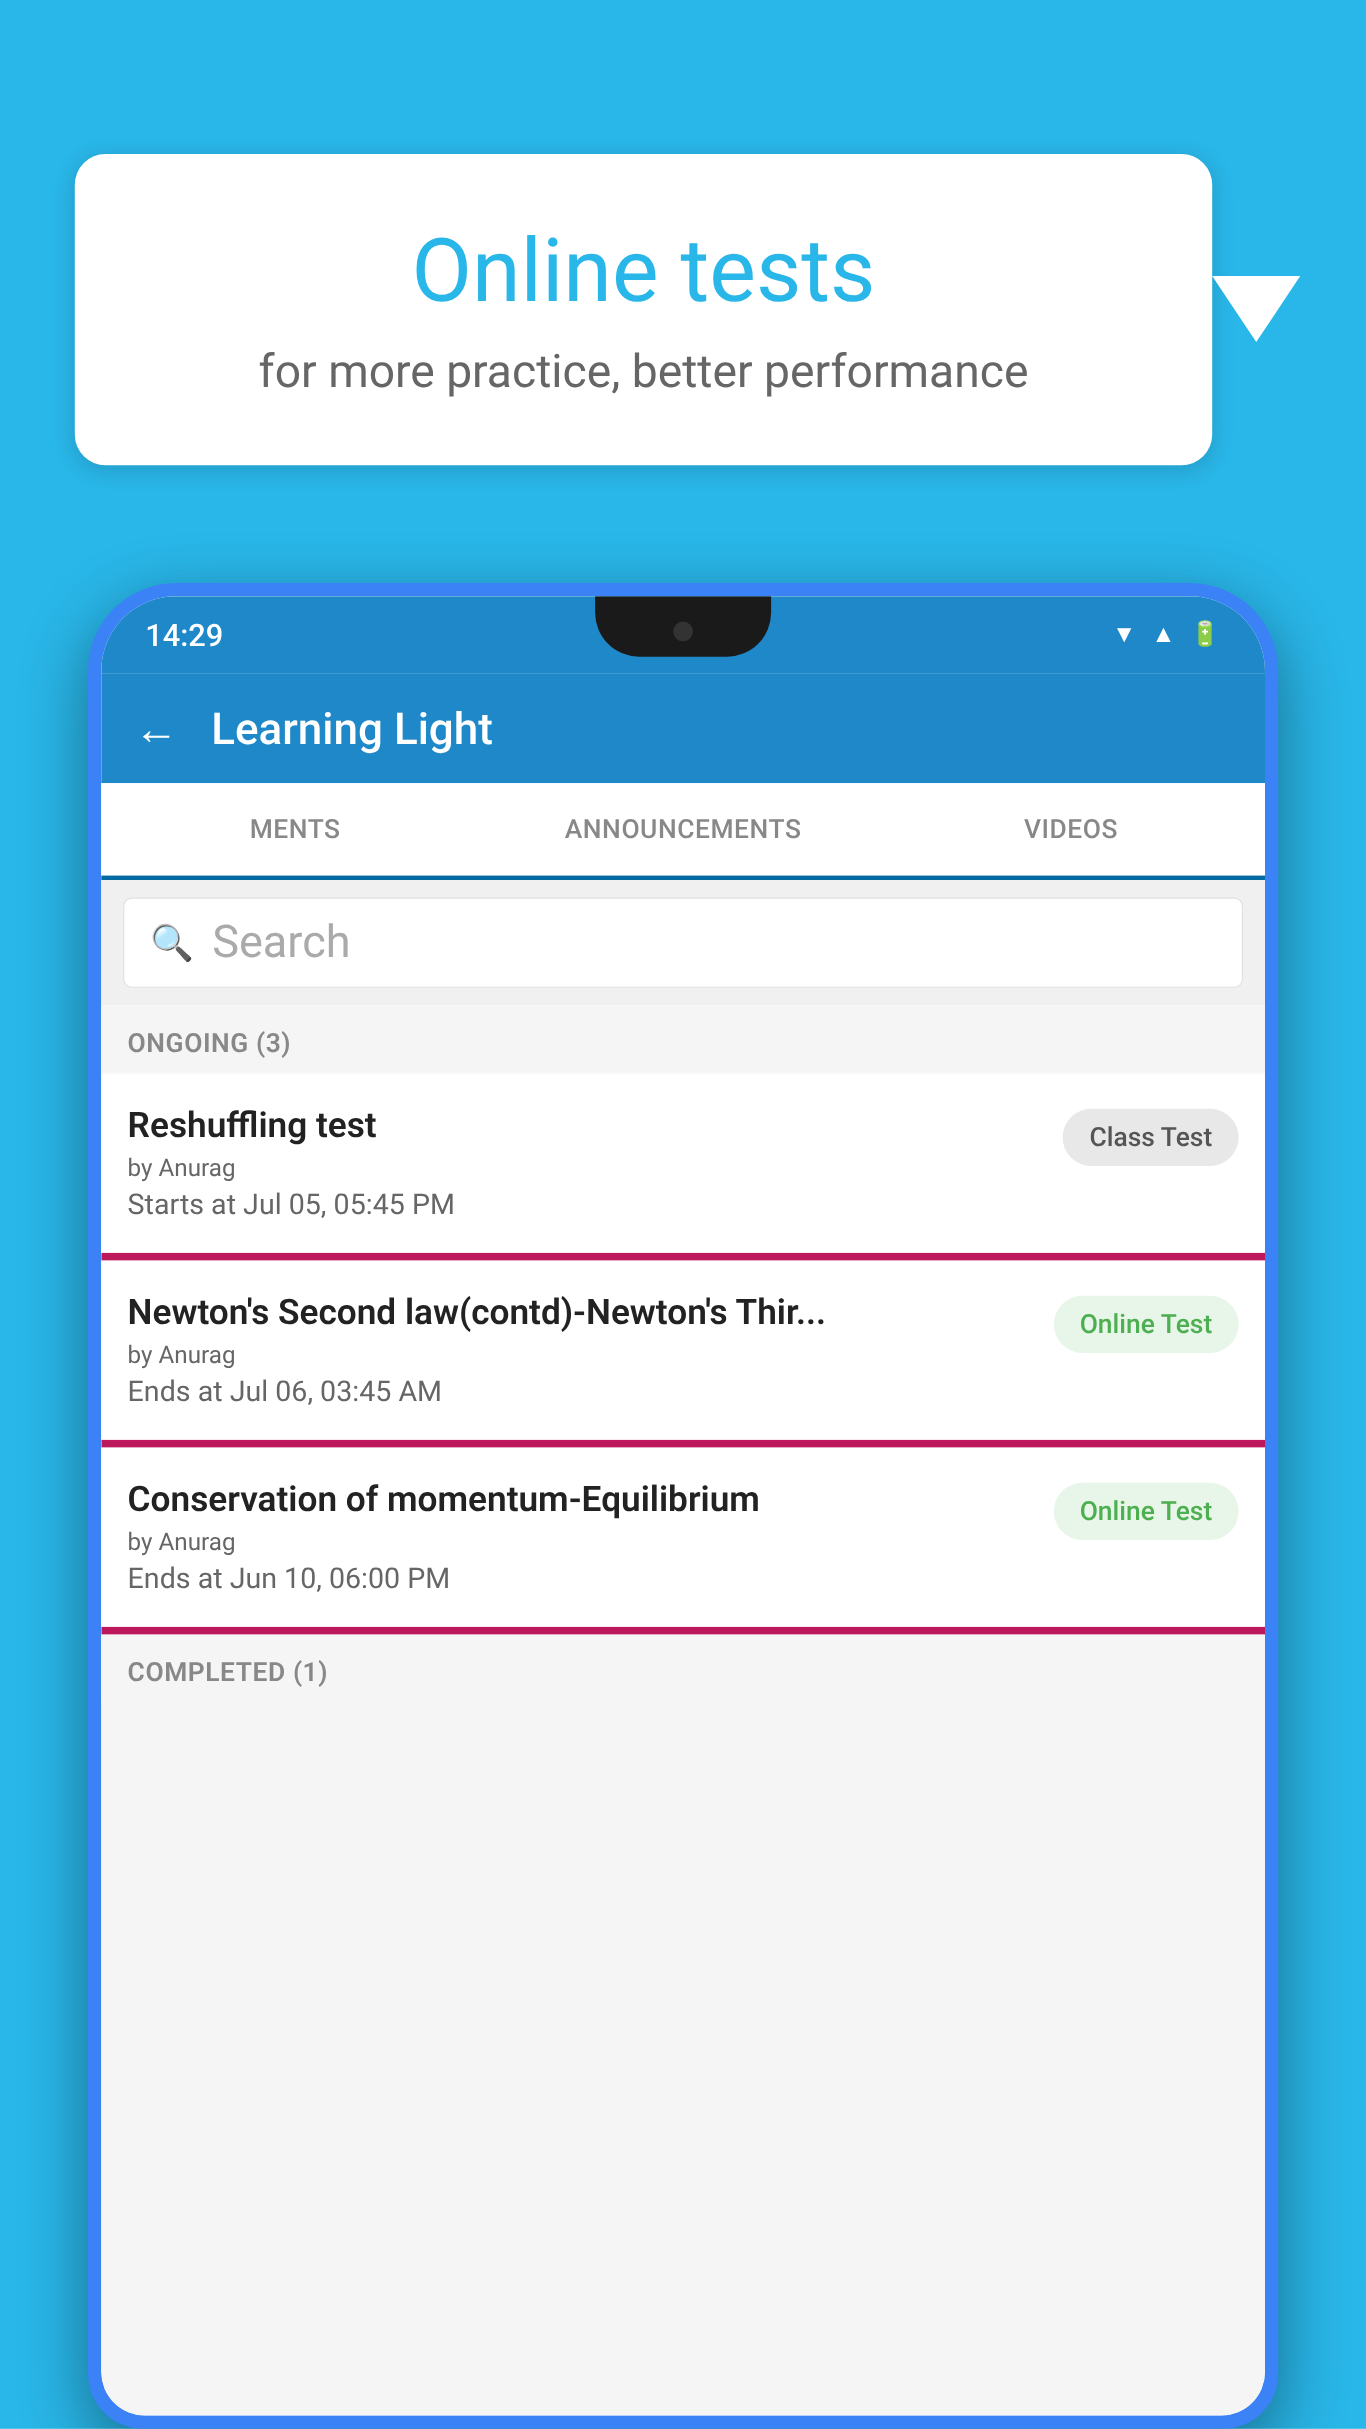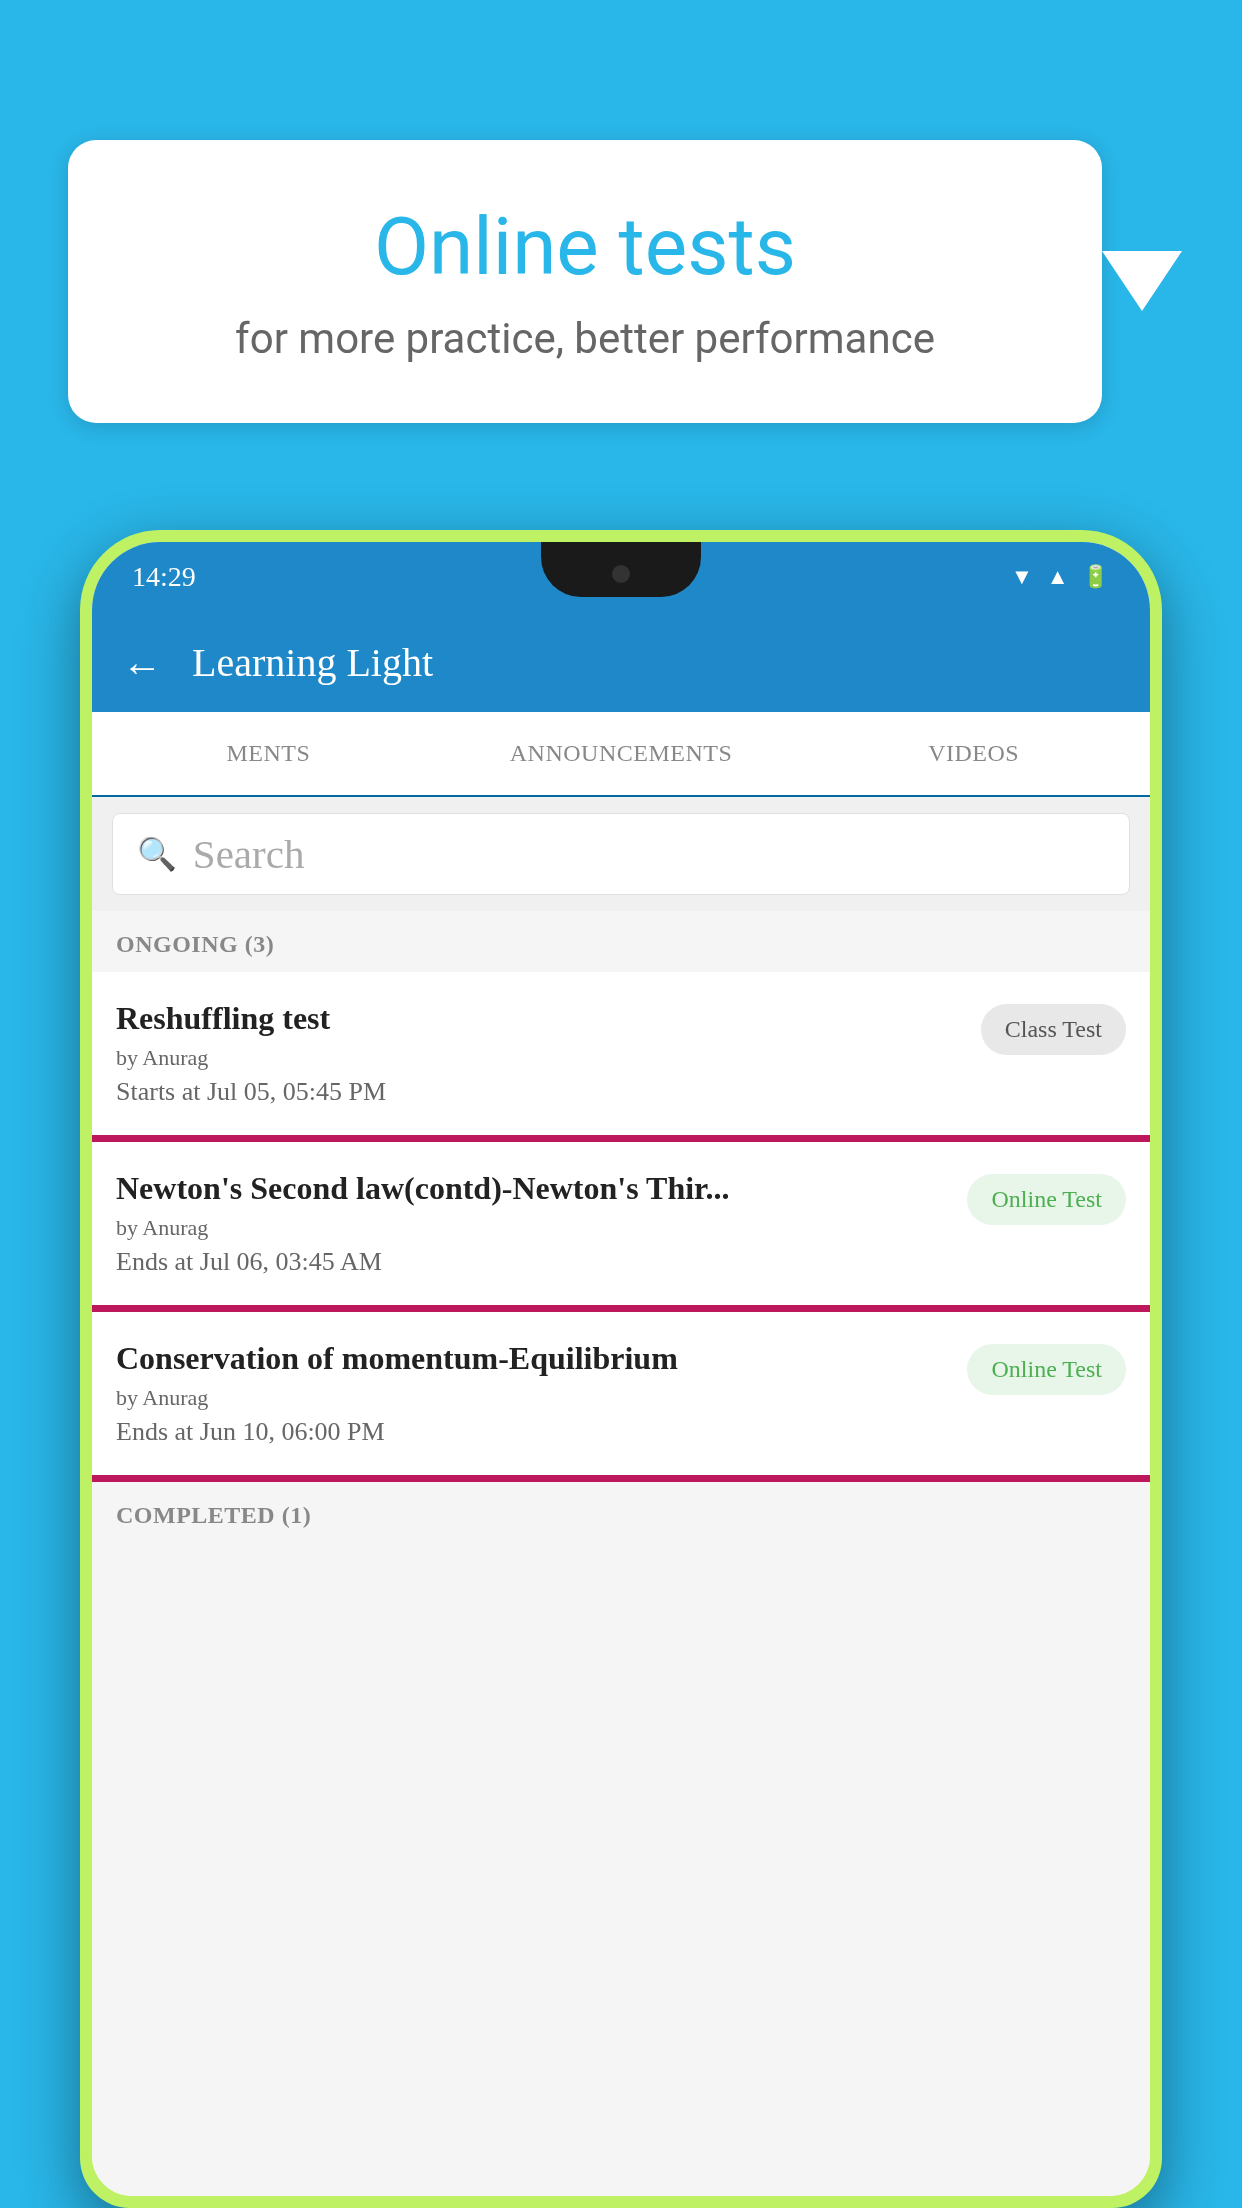--- a/index.html
+++ b/index.html
@@ -56,25 +56,24 @@
       margin-top: -2px;
     }
 
     
     .phone-frame {
       position: absolute;
       top: 530px;
       left: 80px;
       right: 80px;
       bottom: 0px;
-      background: #bef264;
+      background: #3b82f6;
       border-radius: 80px 80px 50px 50px;
       padding: 12px;
       box-shadow: 0 20px 60px rgba(0,0,0,0.4);
-      font-family: Liberation Serif, serif;
     }
 
     .phone-inner {
       width: 100%;
       height: 100%;
       background: white;
       border-radius: 68px 68px 40px 40px;
       overflow: hidden;
       display: flex;
       flex-direction: column;
@@ -146,21 +145,21 @@
     .app-title {
       color: white;
       font-size: 40px;
       font-weight: 500;
     }
 
     
     .tabs-container {
       background: white;
       display: flex;
-      border-bottom: 2px solid #0369a1;
+      border-bottom: 4px solid #0369a1;
       flex-shrink: 0;
     }
 
     .tab {
       flex: 1;
       padding: 28px 10px;
       text-align: center;
       font-size: 24px;
       font-weight: 500;
       color: #888;

